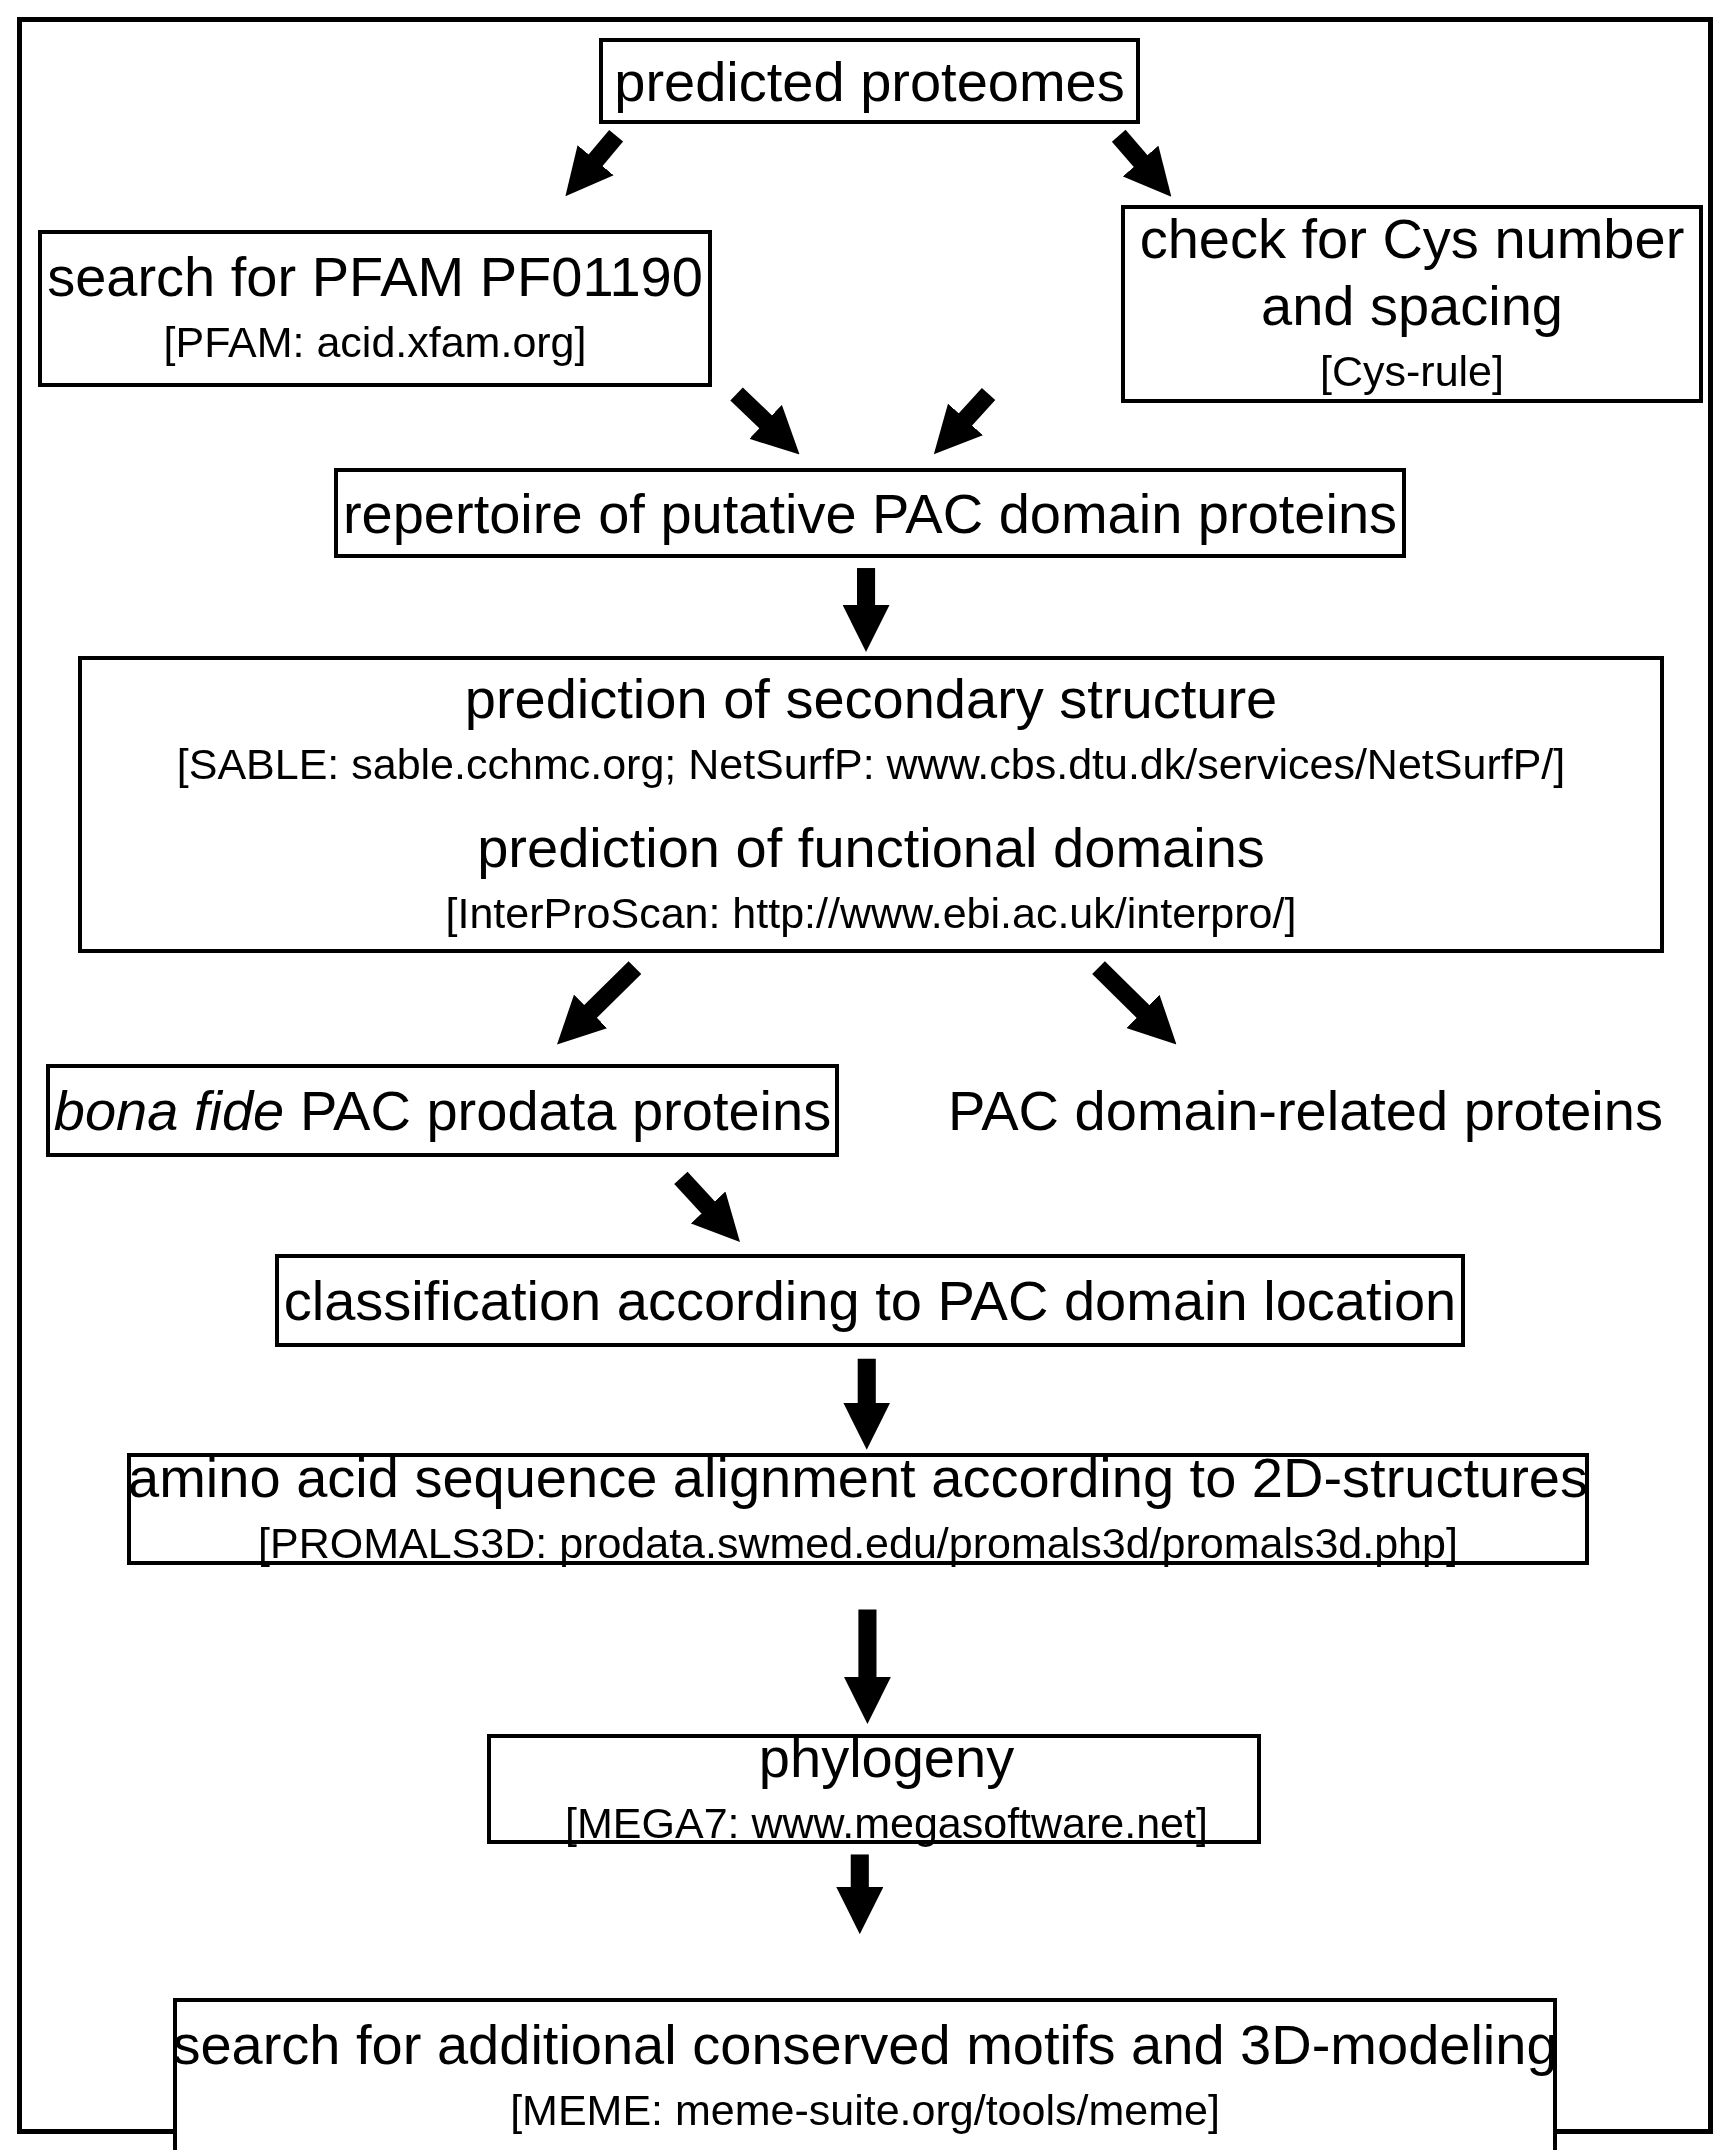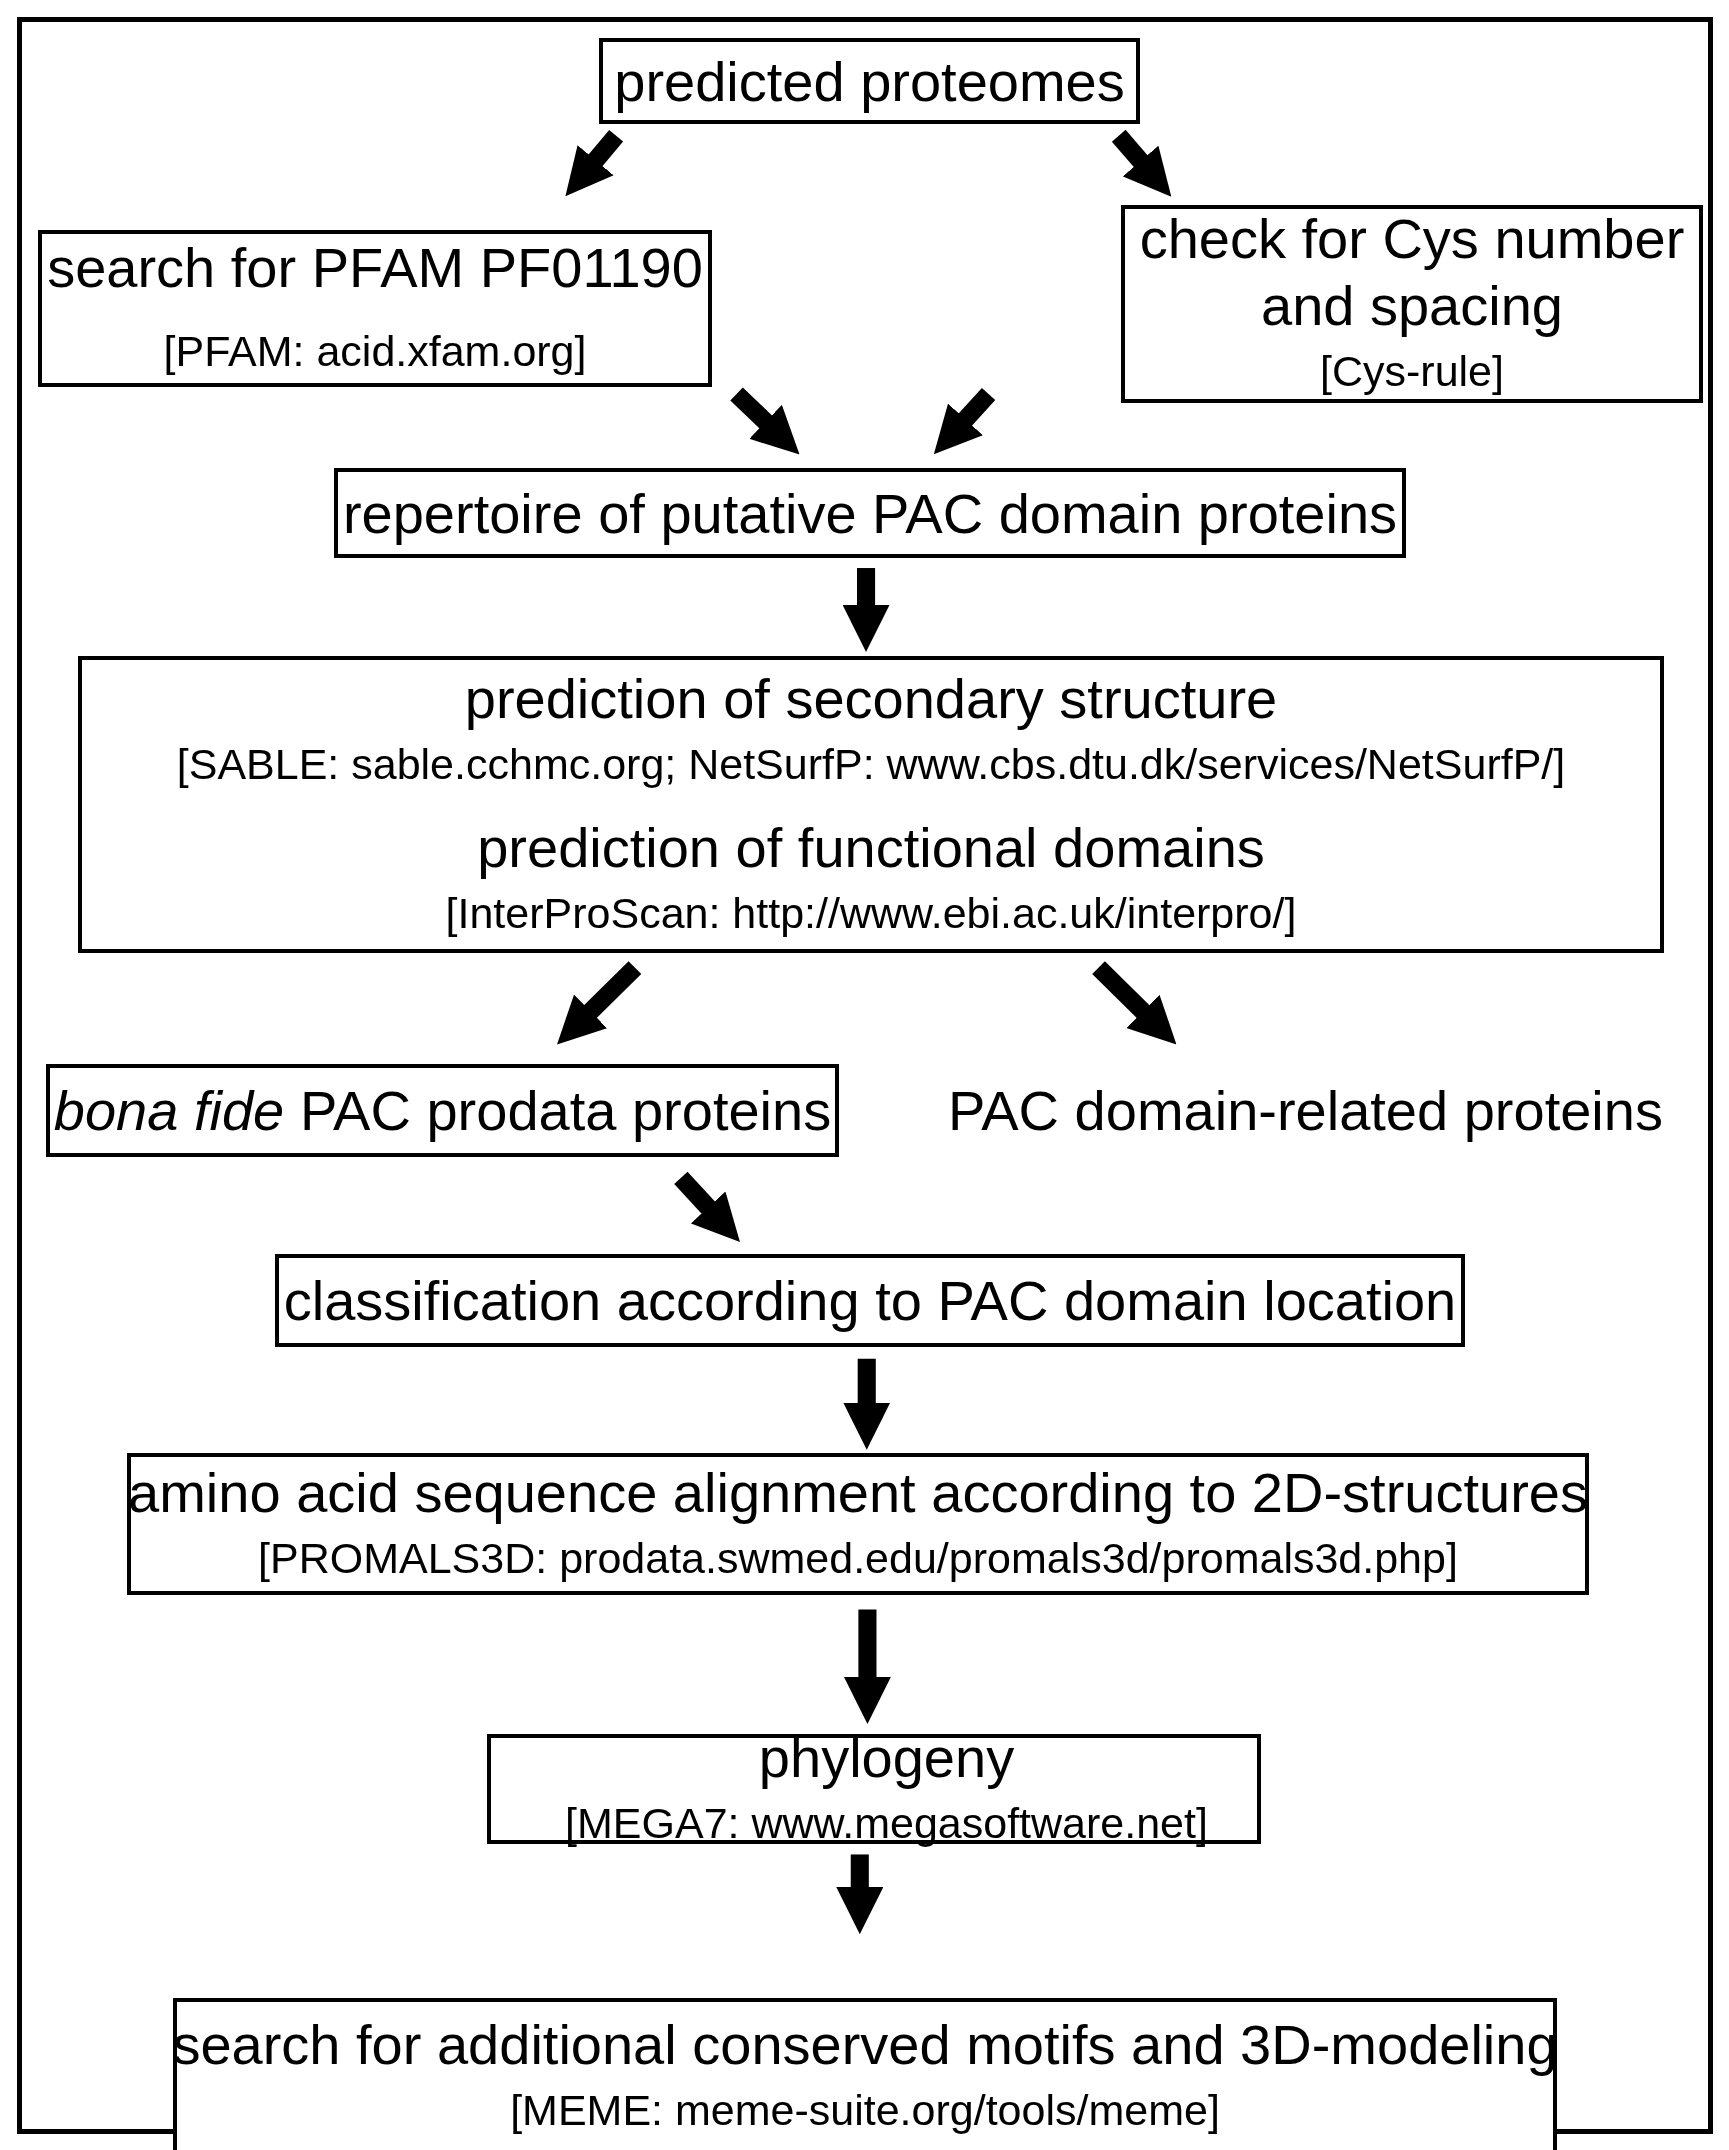--- a/index.html
+++ b/index.html
@@ -55,28 +55,28 @@
   .arrows {
     position: absolute;
     left: 0;
     top: 0;
     width: 1730px;
     height: 2151px;
     pointer-events: none;
   }
   
   #predicted      { left: 599px;  top: 38px;   width: 541px;  height: 86px; }
-  #pfam           { left: 38px;   top: 230px;  width: 674px;  height: 157px; justify-content: space-between; }
+  #pfam           { left: 38px;   top: 230px;  width: 674px;  height: 157px; }
   #cys            { left: 1121px; top: 205px;  width: 582px;  height: 198px; }
   #repertoire     { left: 334px;  top: 468px;  width: 1072px; height: 90px; }
   #bigbox         { left: 78px;  top: 656px;  width: 1586px; height: 297px; }
   #bona           { left: 46px;   top: 1064px; width: 793px; height: 93px; }
   #pacrelated     { left: 954px; top: 1072px; width: 703px; height: 77px; }
   #classification { left: 275px;  top: 1254px; width: 1190px; height: 93px; }
-  #alignment      { left: 127px;  top: 1453px; width: 1462px; height: 142px; justify-content: center; }
+  #alignment      { left: 127px;  top: 1453px; width: 1462px; height: 112px; justify-content: center; }
   #phylogeny      { left: 487px;  top: 1734px; width: 774px; height: 110px; padding-left: 25px; }
   #motifs         { left: 173px;  top: 1998px; width: 1384px; height: 157px; }
 </style>
 </head>
 <body>
 
 <div class="canvas">
 
   <div class="frame"></div>
 

